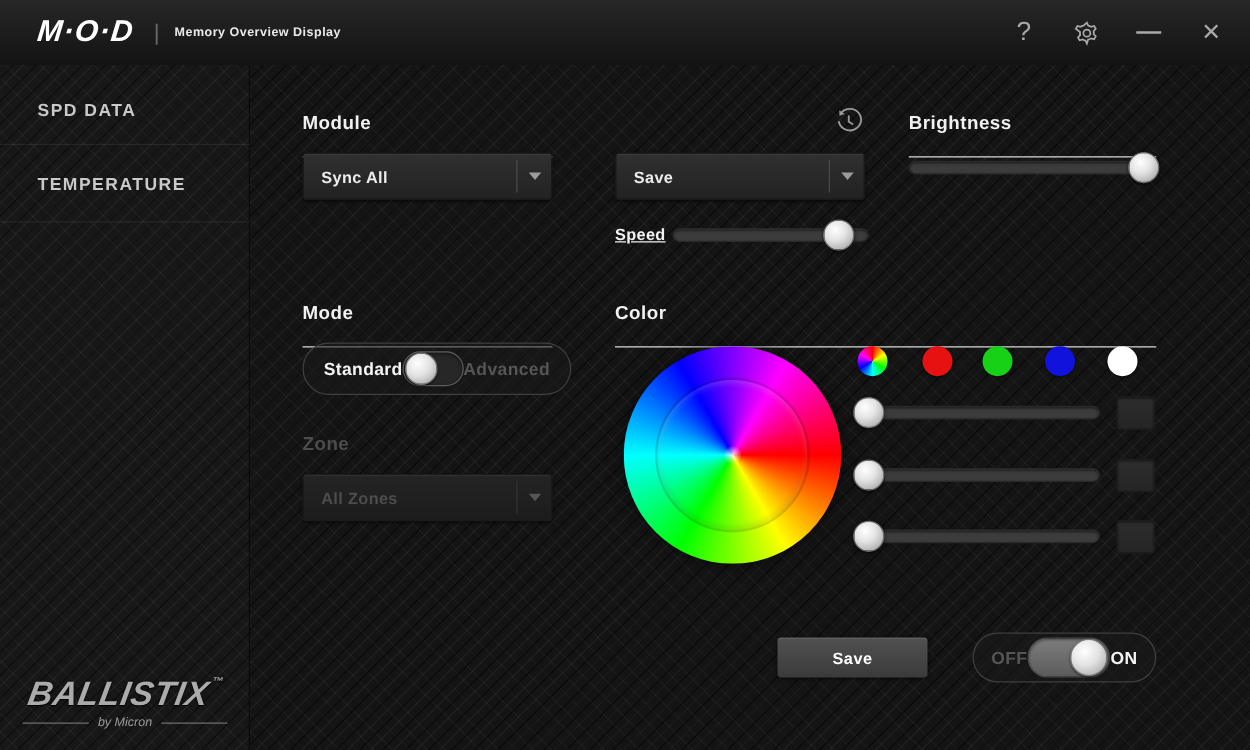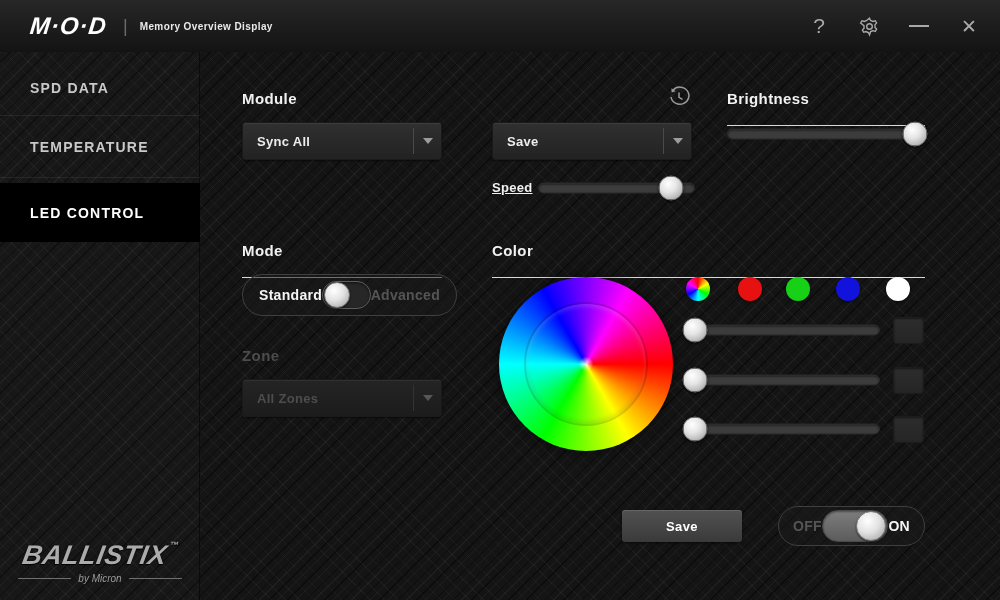--- a/index.html
+++ b/index.html
@@ -138,23 +138,20 @@
     </div>
   </div>
 
   <div class="sidebar textured">
     <div class="nav-item nav-spd">
       <span>SPD DATA</span>
     </div>
     <div class="nav-item nav-temp">
       <span>TEMPERATURE</span>
     </div>
-    <div class="nav-item nav-led">
-      <span>LED CONTROL</span>
-    </div>
     <div class="brand">
       <div class="brand-name"><span>BALLISTIX</span><span class="brand-tm">™</span></div>
       <div class="brand-by">
           <span>by Micron</span>
         </div>
     </div>
   </div>
 
   <div class="main textured">
 

